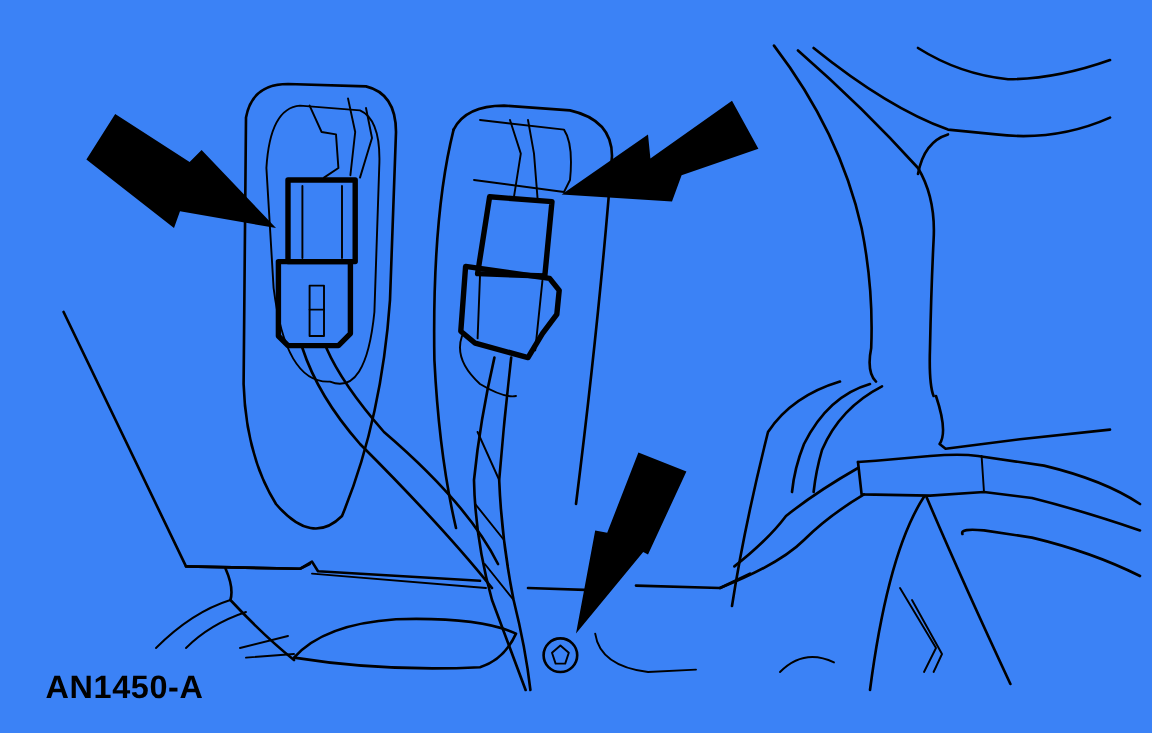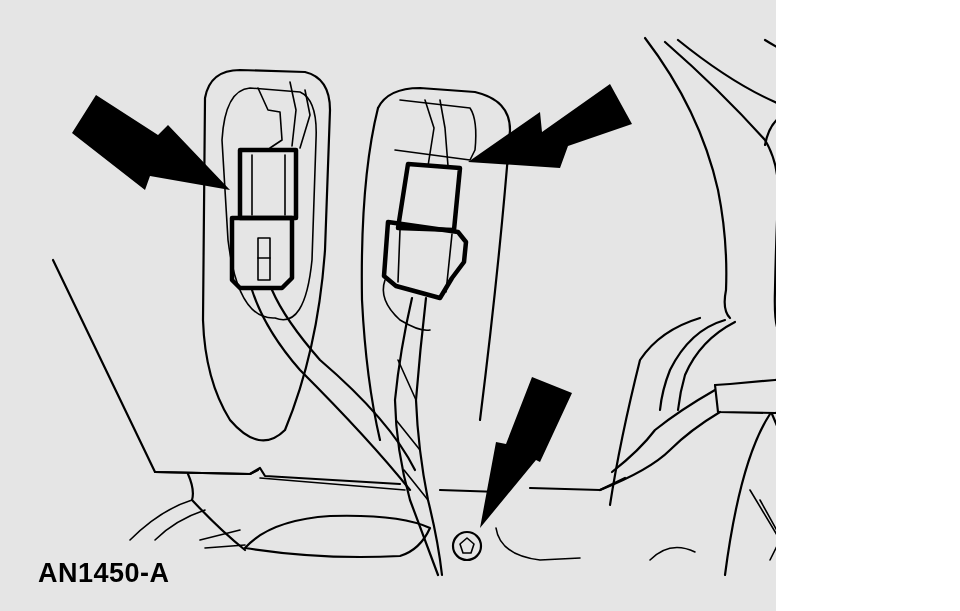--- a/index.html
+++ b/index.html
@@ -1,16 +1,16 @@
 <!DOCTYPE html>
 <html><head>
   <meta charset="utf-8">
   <style>
     html, body { margin: 0; padding: 0; background: #ffffff; }
-    .canvas { position: relative; width: 776px; height: 611px; background: #e5e5e5; overflow: hidden; }
+    .canvas { position: relative; width: 960px; height: 611px; background: #3b82f6; overflow: hidden; }
     svg.art { position: absolute; left: 0; top: 0; }
     .ln { fill: none; stroke: #000; stroke-width: 2.2; stroke-linecap: round; stroke-linejoin: round; }
     .ln-thin { fill: none; stroke: #000; stroke-width: 1.6; stroke-linecap: round; stroke-linejoin: round; }
     .ln-bold { fill: none; stroke: #000; stroke-width: 4.5; stroke-linejoin: round; }
     .arrow { fill: #000; stroke: none; }
     .fig-id { position: absolute; left: 38px; top: 558px; font-family: "Liberation Sans", sans-serif; font-weight: bold; font-size: 27px; color: #000; letter-spacing: 0.5px; }
   </style>
 </head>
 <body>
 

